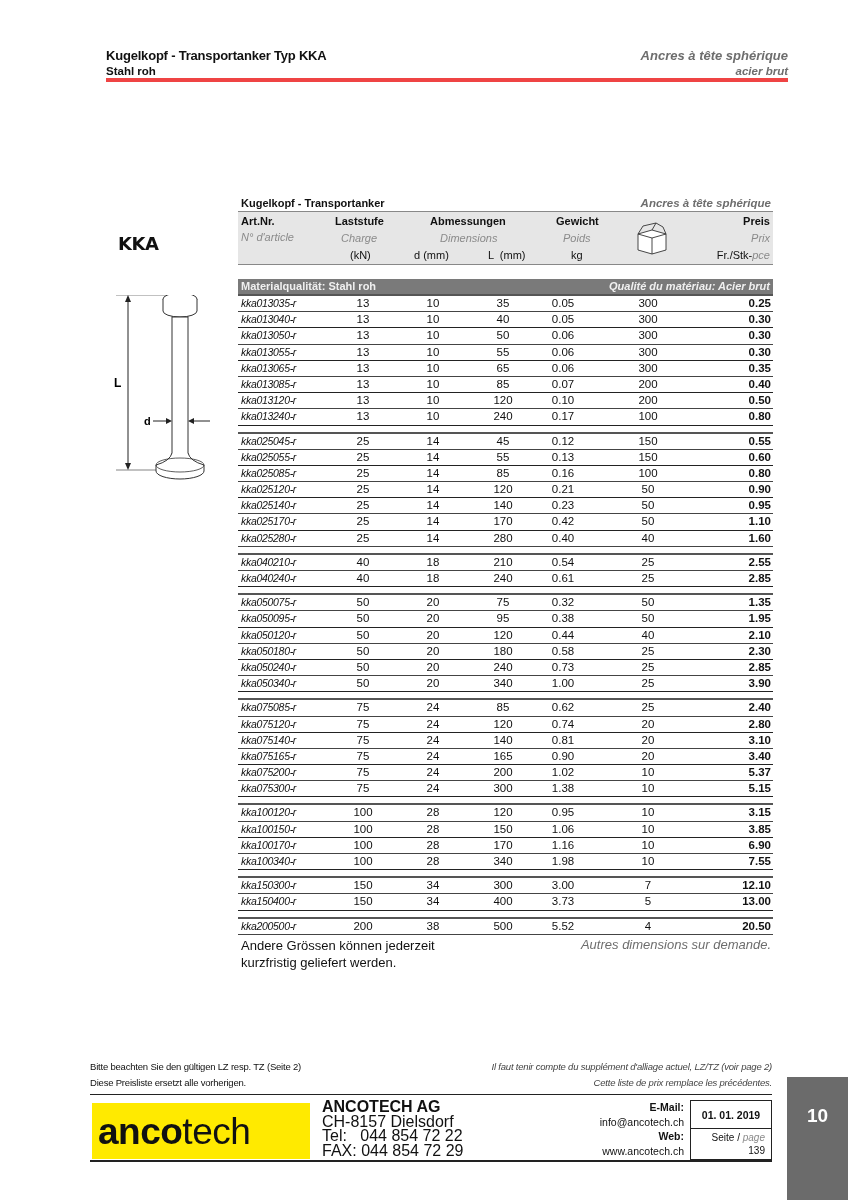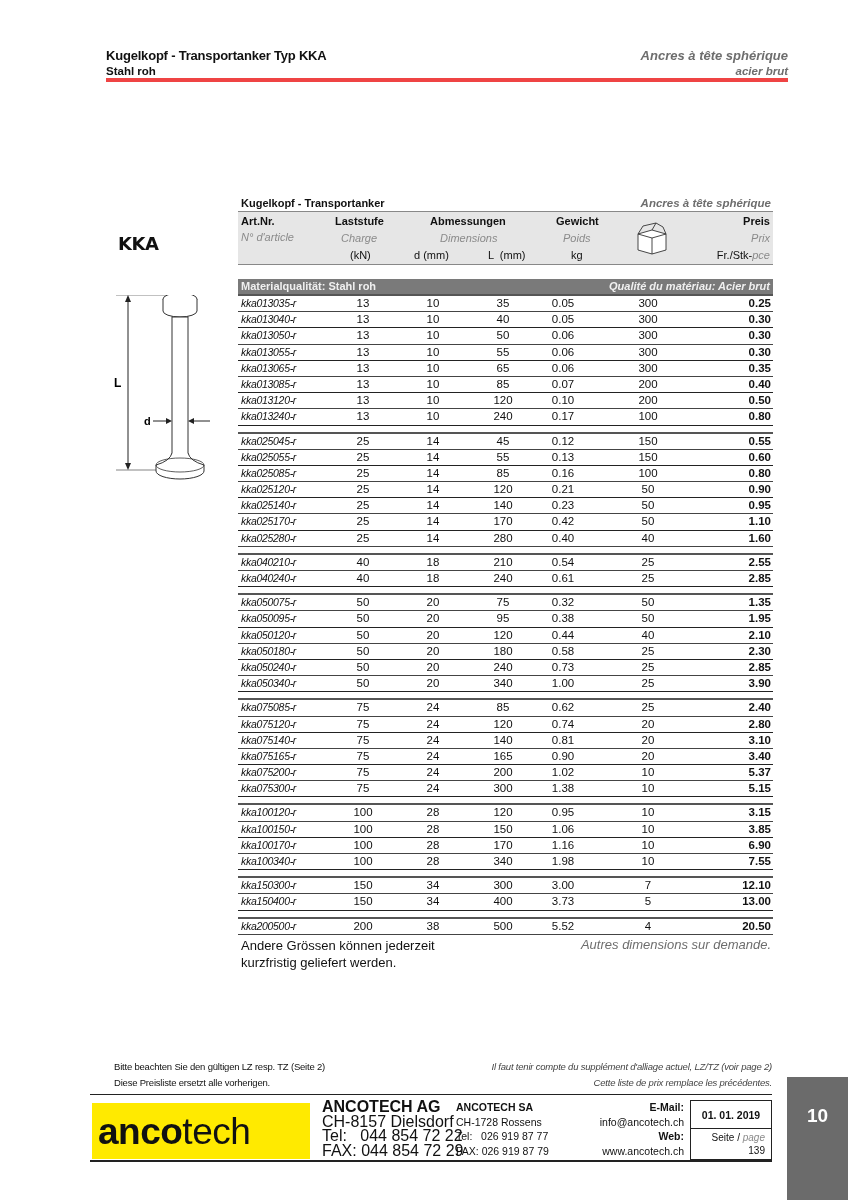--- a/index.html
+++ b/index.html
@@ -42,21 +42,21 @@
   .c-w { left: 300px; width: 50px; text-align: center; }
   .c-q { left: 390px; width: 40px; text-align: center; }
   .c-p { right: 2px; font-weight: bold; text-align: right; margin-left: 26px; }
 
   .note { position: relative; height: 34px; font-size: 13px; }
   .note .de { position: absolute; left: 3px; top: 2px; line-height: 17px; }
   .note .fr { position: absolute; right: 2px; top: 2px; font-style: italic; color: #6d6d6d; }
 
   .footer-notes { position: absolute; left: 90px; top: 1061px; width: 682px; font-size: 9.5px; letter-spacing: -0.2px; }
   .fn-row { height: 16px; position: relative; }
-  .fn-row .de { position: absolute; left: 0; margin-left: 24px; }
+  .fn-row .de { position: absolute; left: 0; }
   .fn-row .fr { position: absolute; right: 0; font-style: italic; color: #444; }
 
   .footer-box { position: absolute; left: 90px; top: 1094px; width: 682px; height: 68px; border-top: 1px solid #222; border-bottom: 2px solid #222; }
   .logo { position: absolute; left: 2px; top: 8px; width: 218px; height: 56px; background: #ffea00; padding-left: 44px; }
   .logo .anco { position: absolute; left: 6px; top: 8px; font-size: 37px; font-weight: bold; letter-spacing: -0.5px; }
   .logo .tech { font-weight: normal; }
   .col-ag { position: absolute; left: 232px; top: 5px; font-size: 16px; line-height: 14.5px; }
   .col-sa { position: absolute; left: 366px; top: 5px; font-size: 10.5px; line-height: 14.5px; }
   .col-contact { position: absolute; right: 88px; top: 5px; font-size: 10.5px; line-height: 14.5px; text-align: right; }
   .bold { font-weight: bold; }
@@ -503,26 +503,20 @@
 <div class="footer-box">
   <div class="logo">
     <span class="anco"><span>anco</span><span class="tech">tech</span></span>
   </div>
   <div class="col-ag">
     <div class="bold">ANCOTECH AG</div>
     <div>CH-8157 Dielsdorf</div>
     <div style="white-space:pre">Tel:   044 854 72 22</div>
     <div>FAX: 044 854 72 29</div>
   </div>
-  <div class="col-sa">
-    <div class="bold">ANCOTECH SA</div>
-    <div>CH-1728 Rossens</div>
-    <div style="white-space:pre">Tel:   026 919 87 77</div>
-    <div>FAX: 026 919 87 79</div>
-  </div>
   <div class="col-contact">
     <div class="bold">E-Mail:</div>
     <div>info@ancotech.ch</div>
     <div class="bold">Web:</div>
     <div>www.ancotech.ch</div>
   </div>
   <div class="date-box">
     <div class="date">01. 01. 2019</div>
     <div class="pg">
       <div><span>Seite / </span><i>page</i></div>

